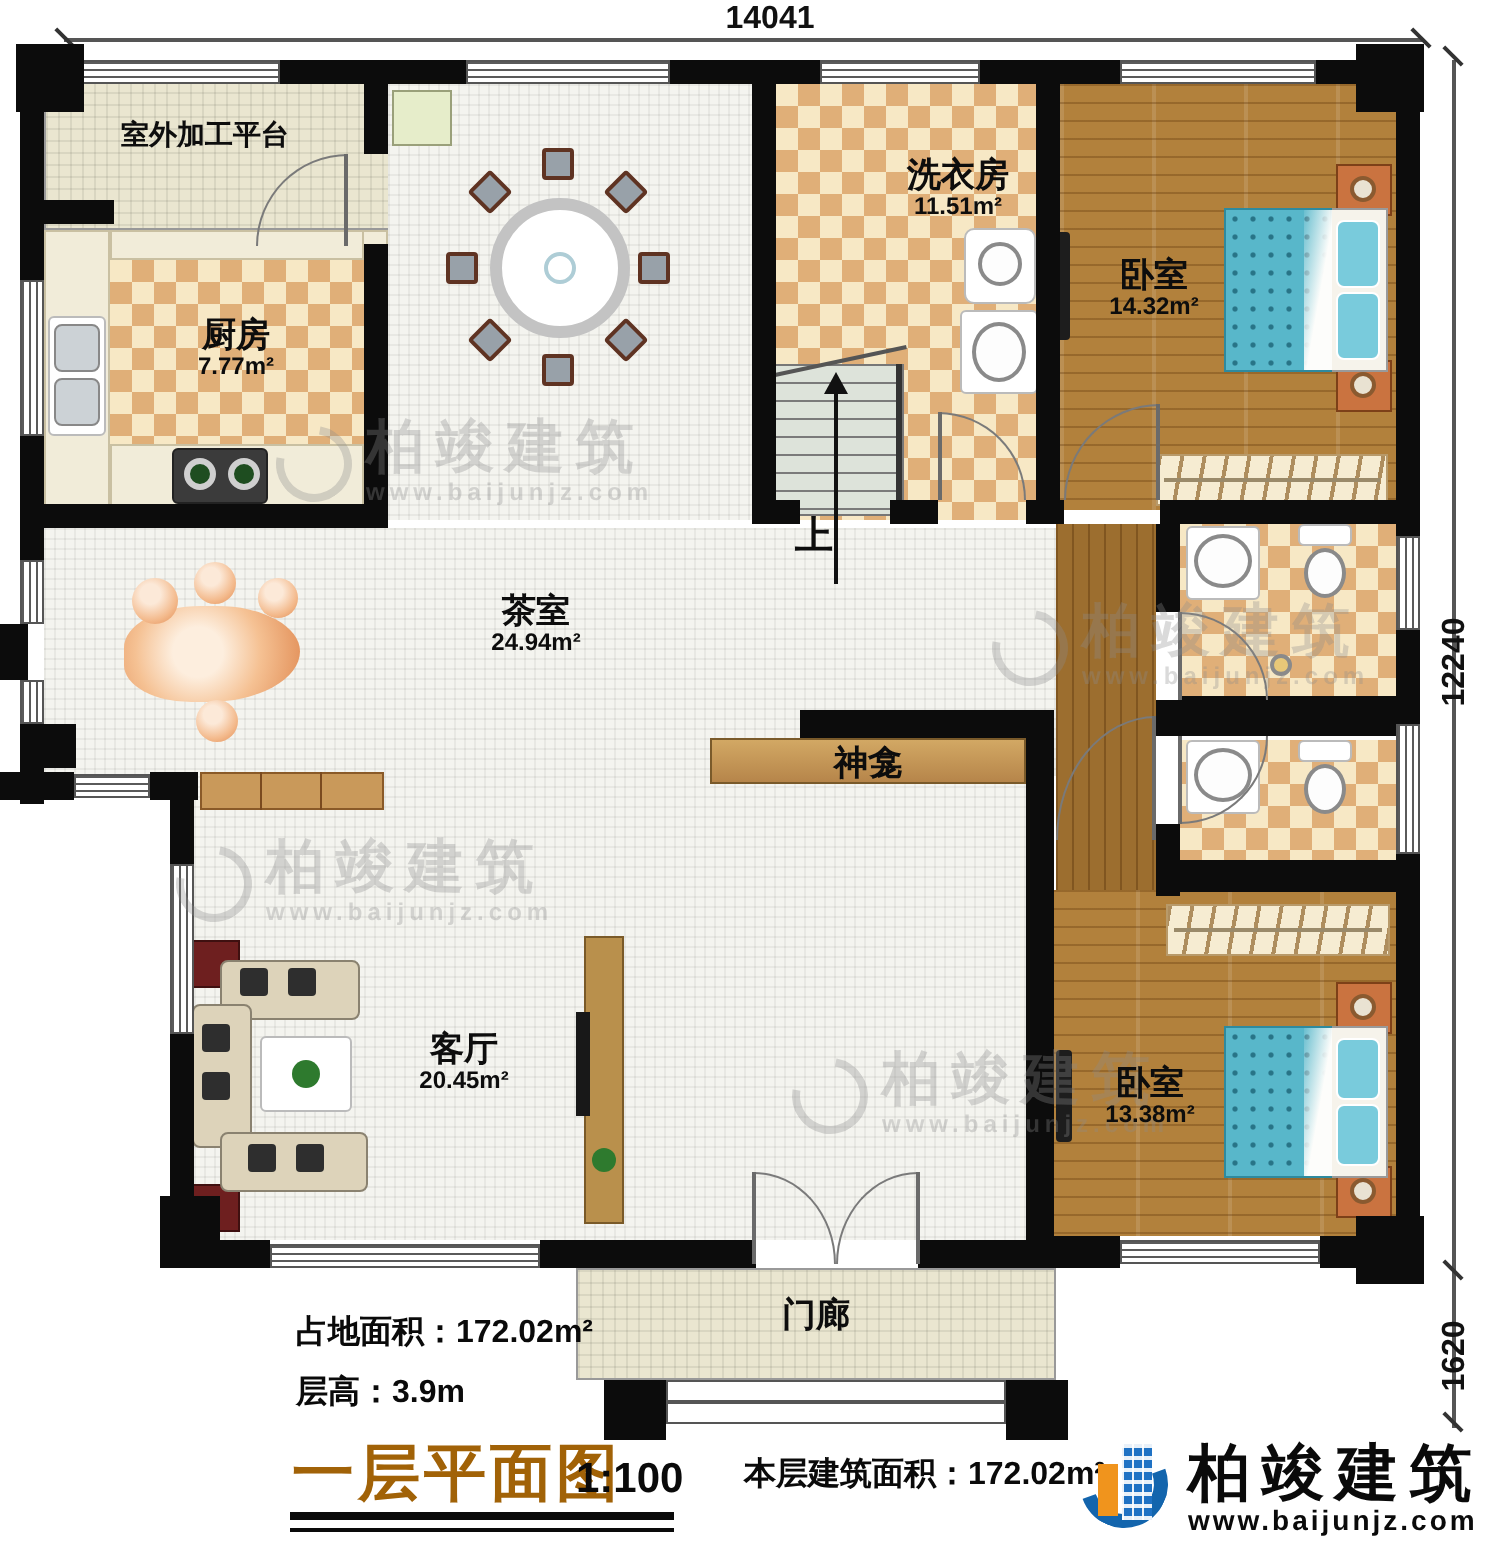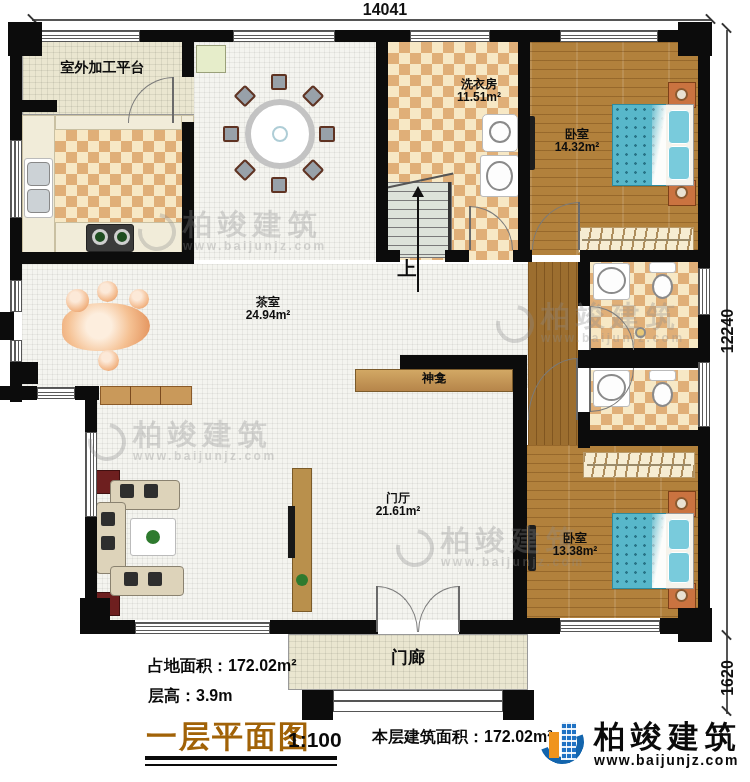--- a/index.html
+++ b/index.html
@@ -23,21 +23,21 @@
         background-size:22px 22px;}
   .woodh{position:absolute;background-color:#b2813c;
         background-image:repeating-linear-gradient(180deg,rgba(80,40,0,.28) 0 1px,transparent 1px 9px),
                          repeating-linear-gradient(90deg,rgba(255,255,255,.12) 0 2px,transparent 2px 46px);}
   .woodv{position:absolute;background-color:#9c6e2f;
         background-image:repeating-linear-gradient(90deg,rgba(70,35,0,.32) 0 1px,transparent 1px 8px);}
   .marble{position:absolute;background:#f1ecd9;border:1px solid #c9c0a2;box-sizing:border-box;}
   .arc{position:absolute;box-sizing:border-box;}
   .leaf{position:absolute;background:#6a6a6a;}
   .rlabel{position:absolute;text-align:center;line-height:1.12;color:#0d0d0d;z-index:30;}
-  .rname{display:block;font-weight:bold;font-size:12px;}
+  .rname{display:block;font-weight:bold;font-size:17px;}
   .rarea{display:block;font-weight:bold;font-size:12px;}
   .wm{position:absolute;display:flex;align-items:center;gap:7px;z-index:20;opacity:.85;}
   .wmicon{width:30px;height:30px;border:4px solid rgba(140,140,140,.38);border-radius:50%;
           border-top-color:transparent;transform:rotate(-35deg);}
   .wmt1{font-size:29px;font-weight:bold;letter-spacing:6px;color:rgba(140,140,140,.38);line-height:1;}
   .wmt2{font-size:12px;font-weight:bold;letter-spacing:2.5px;color:rgba(140,140,140,.38);line-height:1.3;}
   .dimlabel{position:absolute;font-weight:bold;color:#111;font-size:16px;text-align:center;z-index:40;}
   .dimline{position:absolute;background:#555;}
   .tick{position:absolute;width:13px;height:2px;background:#333;transform:rotate(45deg);}
   .chair{position:absolute;width:16px;height:16px;background:#98a1a9;border:2px solid #5f3322;border-radius:2px;box-sizing:border-box;}
@@ -308,38 +308,42 @@
     <div class="wmicon"></div>
     <div>
         <div class="wmt1">柏竣建筑</div>
          <div class="wmt2">www.baijunjz.com</div>
       </div>
   </div>
 
   <div class="rlabel" style="left:45px;top:60px;width:115px;">
     <span class="rname" style="font-size:14px;">室外加工平台</span>
     </div>
+  <div class="rlabel" style="left:73px;top:158px;width:90px;">
+    <span class="rname">厨房</span>
+    <span class="rarea">7.77m²</span>
+    </div>
   <div class="rlabel" style="left:434px;top:78px;width:90px;">
     <span class="rname">洗衣房</span>
     <span class="rarea">11.51m²</span>
     </div>
   <div class="rlabel" style="left:532px;top:128px;width:90px;">
     <span class="rname">卧室</span>
     <span class="rarea">14.32m²</span>
     </div>
   <div class="rlabel" style="left:223px;top:296px;width:90px;text-align:center;">
     <span class="rname">茶室</span>
     <span class="rarea">24.94m²</span>
     </div>
   <div class="rlabel" style="left:389px;top:372px;width:90px;">
     <span class="rname">神龛</span>
     </div>
-  <div class="rlabel" style="left:353px;top:492px;width:90px;">
-    <span class="rname">门厅</span>
-    <span class="rarea">21.61m²</span>
+  <div class="rlabel" style="left:187px;top:515px;width:90px;">
+    <span class="rname">客厅</span>
+    <span class="rarea">20.45m²</span>
     </div>
   <div class="rlabel" style="left:530px;top:532px;width:90px;">
     <span class="rname">卧室</span>
     <span class="rarea">13.38m²</span>
     </div>
   <div class="rlabel" style="left:348px;top:648px;width:120px;">
     <span class="rname" style="font-size:17px;">门廊</span>
     </div>
   <div class="rlabel" style="left:385px;top:258px;width:44px;">
     <span class="rname" style="font-size:19px;">上</span>

